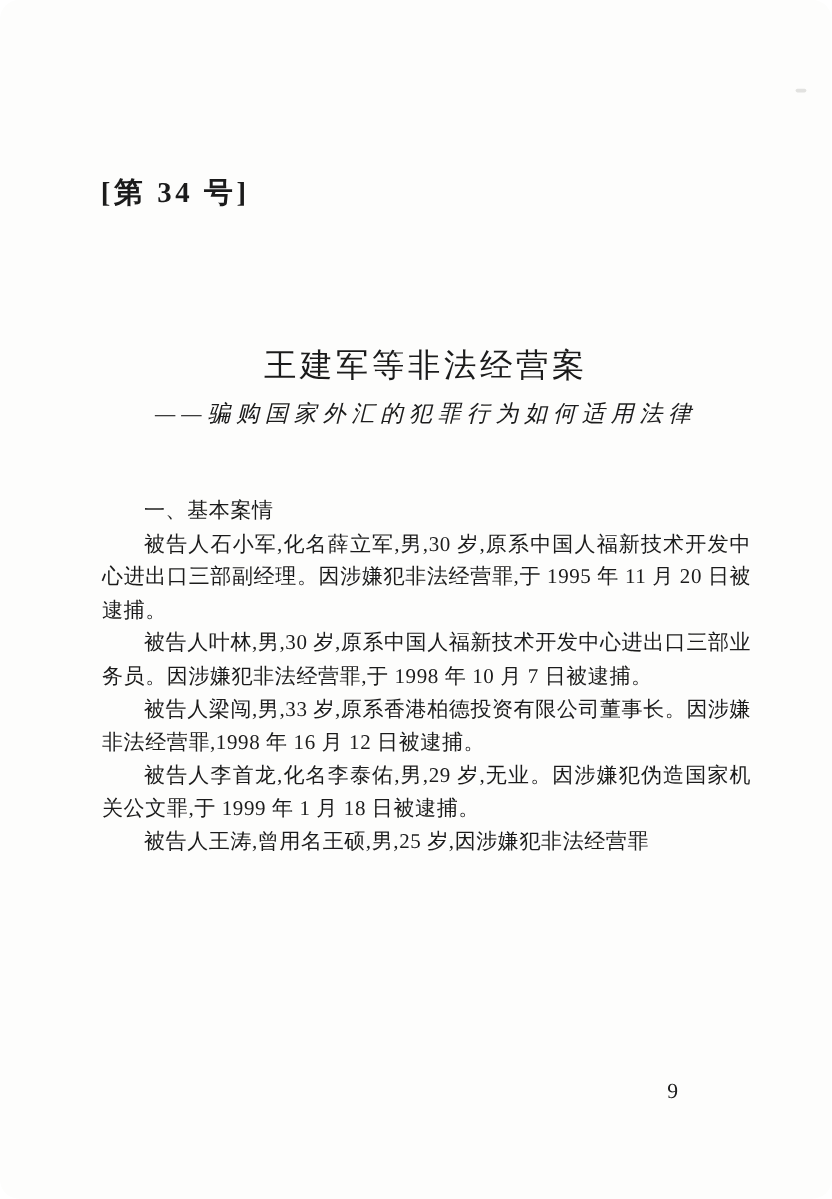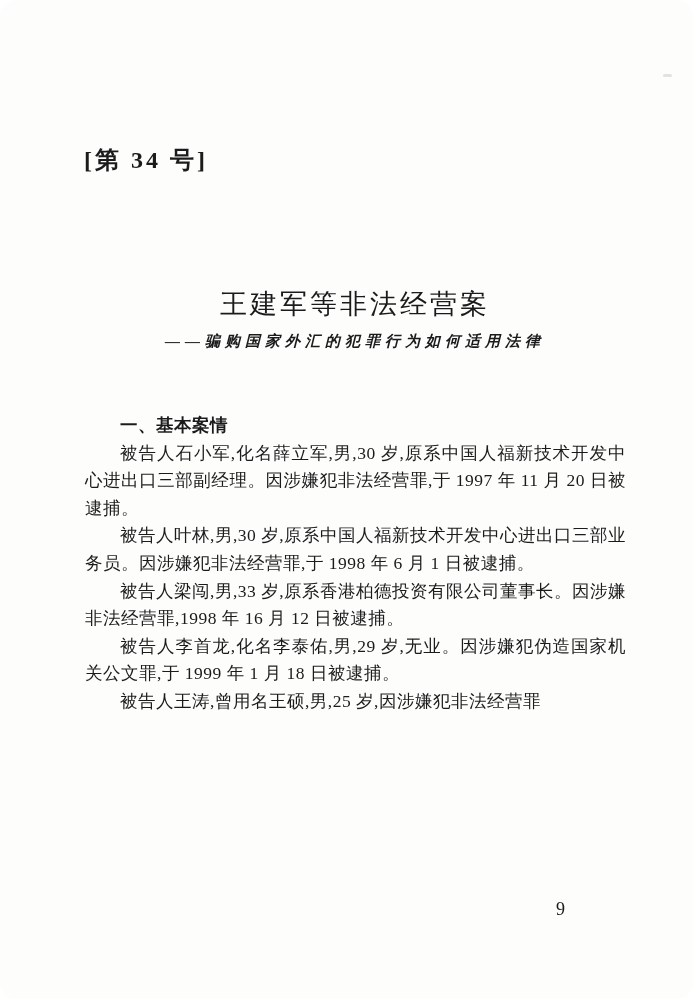--- a/index.html
+++ b/index.html
@@ -39,39 +39,39 @@
   }
   .doc-title {
     font-size: 27px;
     font-weight: normal;
     letter-spacing: 3px;
     margin: 0;
     white-space: nowrap;
   }
   .doc-subtitle {
     margin: 10px 0 0 0;
-    font-size: 15px;
+    font-size: 19px;
     font-style: italic;
-    font-weight: 700;
+    font-weight: 400;
     letter-spacing: 5px;
     white-space: nowrap;
   }
   .content {
     position: absolute;
     left: 85px;
     top: 412px;
     width: 541px;
     font-size: 17.5px;
     line-height: 27.6px;
     text-align: justify;
     letter-spacing: 0.5px;
   }
   .section-heading {
     font-family: "Liberation Sans", "DejaVu Sans", sans-serif;
-    font-weight: bold;
+    font-weight: normal;
     font-size: 17.5px;
     text-indent: 2em;
     margin: 0;
   }
   .content p.body-para {
     margin: 0;
     text-indent: 2em;
   }
   .page-number {
     position: absolute;
@@ -98,22 +98,22 @@
 
   <div class="case-number">[第 34 号]</div>
 
   <div class="title-block">
     <h1 class="doc-title">王建军等非法经营案</h1>
     <p class="doc-subtitle">——骗购国家外汇的犯罪行为如何适用法律</p>
   </div>
 
   <div class="content">
     <h2 class="section-heading">一、基本案情</h2>
-    <p class="body-para">被告人石小军,化名薛立军,男,30 岁,原系中国人福新技术开发中心进出口三部副经理。因涉嫌犯非法经营罪,于 1997 年 11 月 20 日被逮捕。</p>
-    <p class="body-para">被告人叶林,男,30 岁,原系中国人福新技术开发中心进出口三部业务员。因涉嫌犯非法经营罪,于 1998 年 6 月 1 日被逮捕。</p>
+    <p class="body-para">被告人石小军,化名薛立军,男,30 岁,原系中国人福新技术开发中心进出口三部副经理。因涉嫌犯非法经营罪,于 1995 年 11 月 20 日被逮捕。</p>
+    <p class="body-para">被告人叶林,男,30 岁,原系中国人福新技术开发中心进出口三部业务员。因涉嫌犯非法经营罪,于 1998 年 10 月 7 日被逮捕。</p>
     <p class="body-para">被告人梁闯,男,33 岁,原系香港柏德投资有限公司董事长。因涉嫌非法经营罪,1998 年 16 月 12 日被逮捕。</p>
     <p class="body-para">被告人李首龙,化名李泰佑,男,29 岁,无业。因涉嫌犯伪造国家机关公文罪,于 1999 年 1 月 18 日被逮捕。</p>
     <p class="body-para">被告人王涛,曾用名王硕,男,25 岁,因涉嫌犯非法经营罪</p>
   </div>
 
   <div class="page-number">9</div>
 
 </div>
 
 </body></html>

